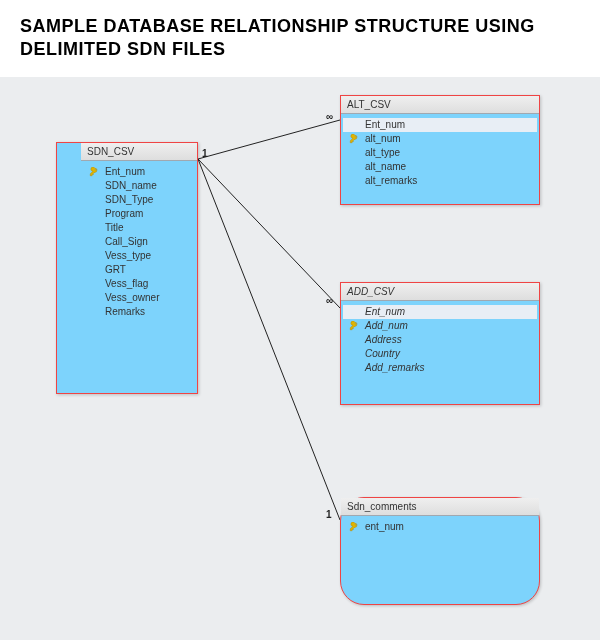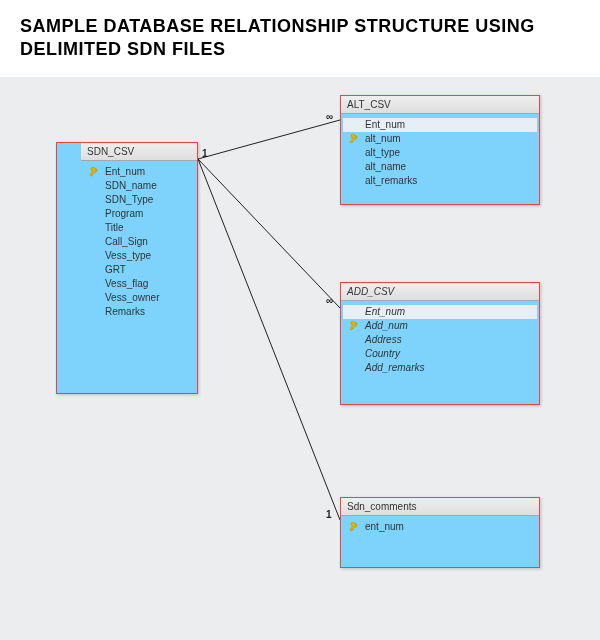--- a/index.html
+++ b/index.html
@@ -145,21 +145,21 @@
           <span class="key-col"></span>
           <span class="field-name">Country</span>
         </div>
         <div class="field-row">
           <span class="key-col"></span>
           <span class="field-name">Add_remarks</span>
         </div>
       </div>
   </div>
 
-  <div class="table-box" id="box-cmt" style="left:340px; top:420px; width:200px; height:71px;">
+  <div class="table-box" id="box-cmt" style="left:340px; top:420px; width:200px; height:108px;border-radius:24px;">
     <div class="table-title">Sdn_comments</div>
     <div class="table-body">
         <div class="field-row">
           <span class="key-col">
             <svg class="key" viewBox="0 0 24 24">
               <path fill="#e0b400" stroke="#b08000" stroke-width="1" d="M14 3a5 5 0 1 0-4.58 7.03L3 16.44V21h4.5v-3h3v-3l1.47-1.47A5 5 0 0 0 14 13a5 5 0 0 0 0-10zm1.5 3.5a1.5 1.5 0 1 1 0 .01z"></path>
             </svg>
           </span>
           <span class="field-name">ent_num</span>
         </div>

